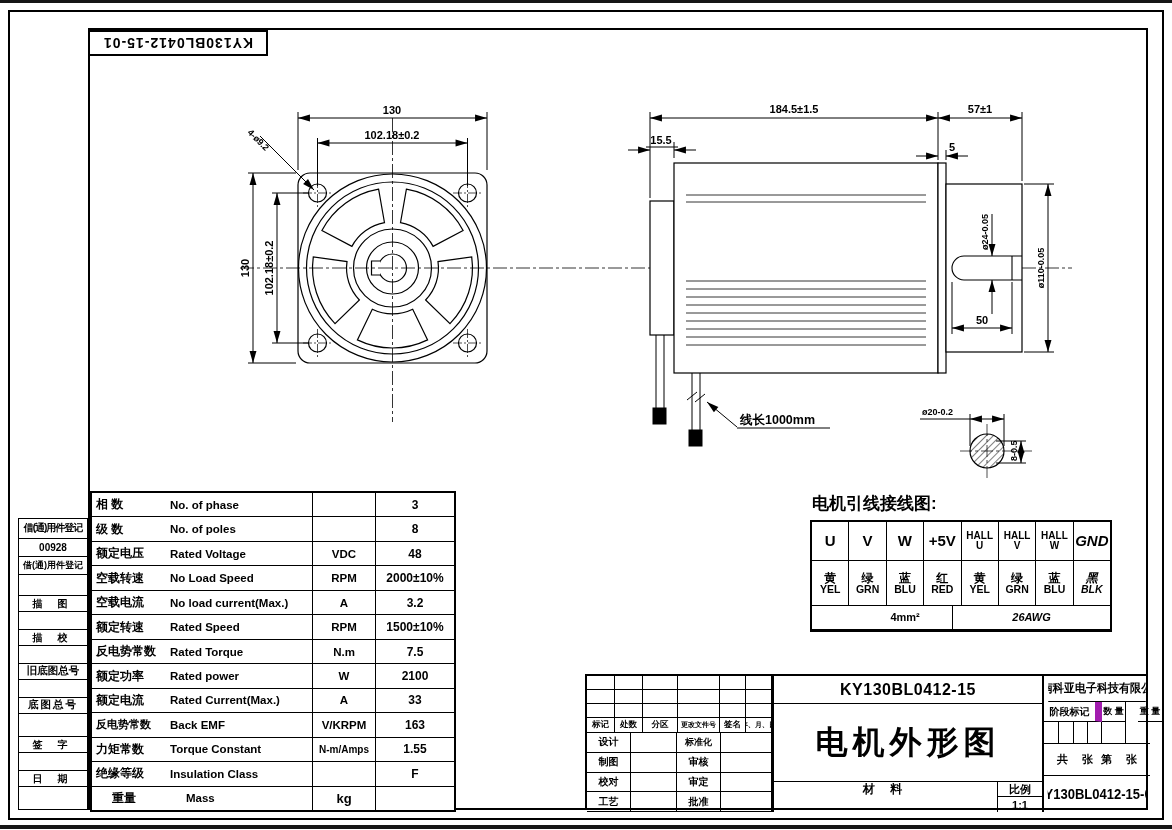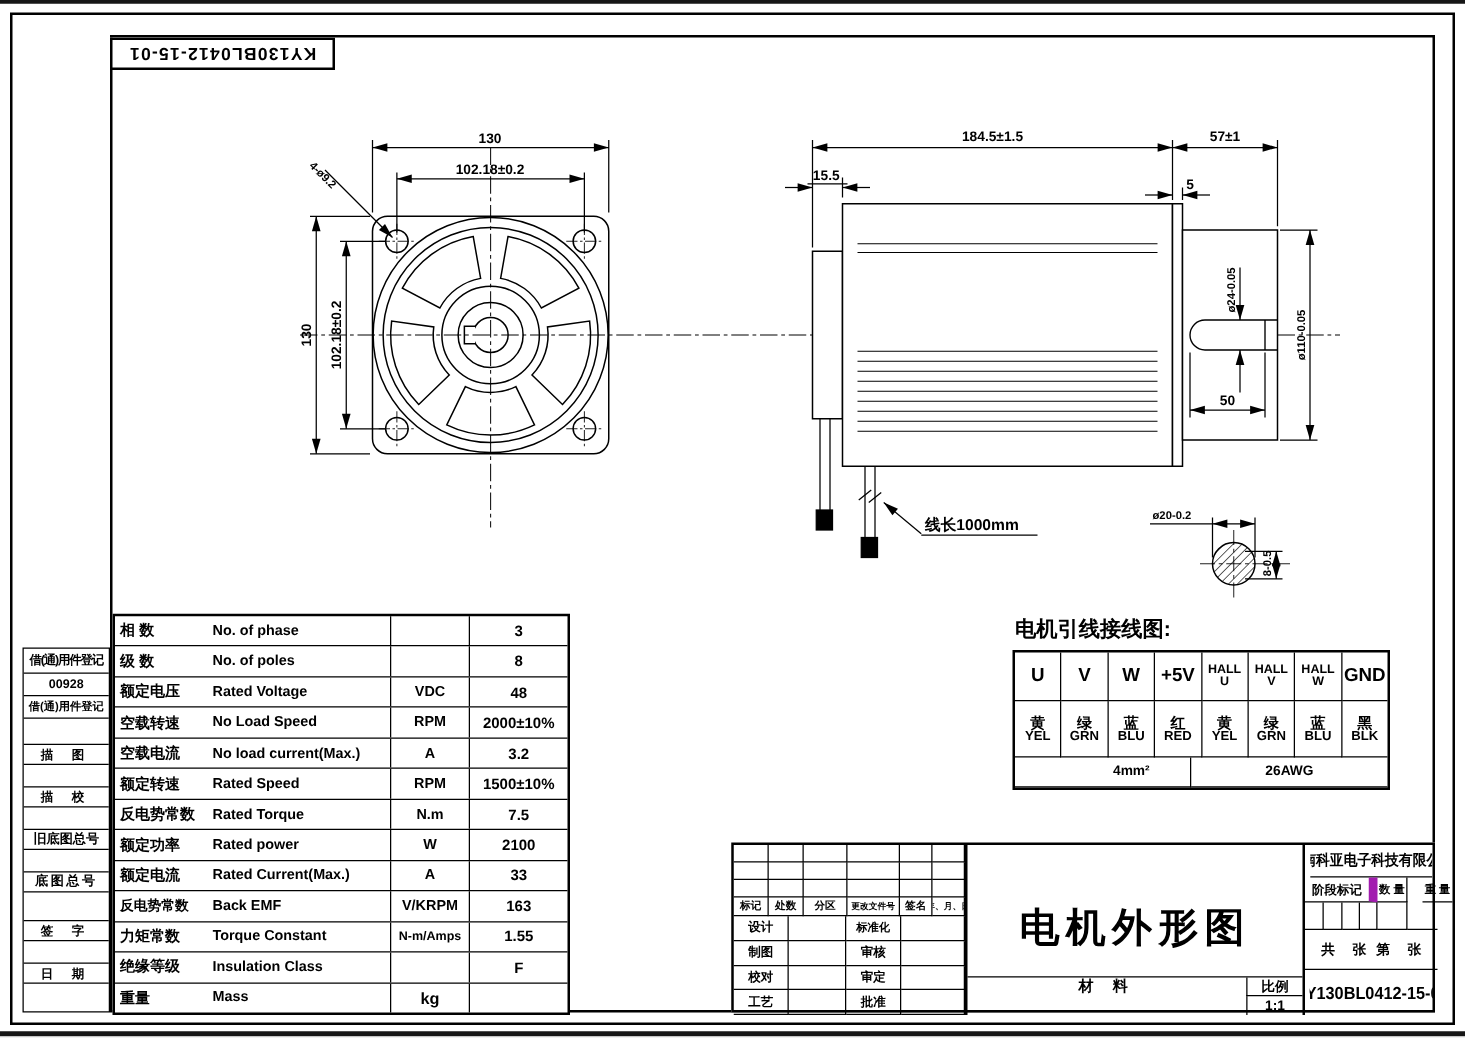--- a/index.html
+++ b/index.html
@@ -17,33 +17,33 @@
   .dtc{font:bold 12.5px "Liberation Sans","DejaVu Sans",sans-serif;}
   
   .margin-col{border:1.5px solid #000;display:flex;flex-direction:column;}
   .mrow{box-sizing:border-box;border-bottom:1px solid #000;display:flex;align-items:center;justify-content:center;
         font-weight:bold;font-size:10px;white-space:nowrap;overflow:hidden;}
   .mrow:last-child{border-bottom:none;}
   .mrow.stamp{font-size:10px;letter-spacing:-1px;transform-origin:center;}
   
   .spec{border:2px solid #000;display:flex;flex-direction:column;background:#fff;}
   .spec-row{flex:1;display:flex;border-bottom:1px solid #000;}
-  .spec-row:last-child{border-bottom:none;}
+  .spec-row:last-child{border-bottom:none;padding-left:16px;}
   .spec .c{display:flex;align-items:center;box-sizing:border-box;overflow:hidden;white-space:nowrap;}
   .spec .zh{width:78px;padding-left:4px;font-weight:bold;font-size:12px;}
   .spec .en{flex:1;font-weight:bold;font-size:11.5px;}
   .spec .unit{width:64px;border-left:1px solid #000;border-right:1px solid #000;justify-content:center;font-weight:bold;font-size:11.5px;}
   .spec .val{width:78px;justify-content:center;font-weight:bold;font-size:12px;}
   
   .wiring-title{font-weight:bold;font-size:17px;white-space:nowrap;}
   .wtable{border:2px solid #000;background:#fff;display:flex;flex-direction:column;}
   .wrow{display:flex;}
   .wcell{box-sizing:border-box;border-right:1px solid #000;border-bottom:1px solid #000;flex:1;
          display:flex;flex-direction:column;align-items:center;justify-content:center;font-weight:bold;line-height:1.05;}
-  .wrow .wcell:last-child{border-right:none;}
+  .wrow .wcell:last-child{border-right:none;font-style:italic;}
   .wrow.pins{height:40px;}
   .wrow.pins .wcell{font-size:15px;}
   .wrow.pins .wcell:nth-child(5),.wrow.pins .wcell:nth-child(6),.wrow.pins .wcell:nth-child(7){font-size:10px;}
   .wrow.colors{height:46px;}
   .wzh{font-size:12px;}
   .wen{font-size:10.5px;}
   .wrow.gauge{height:24px;}
   .wrow.gauge .wcell{font-size:11px;}
   .wrow.gauge .g1{flex:3;padding-left:46px;}
   .wrow.gauge .g2{flex:5;}
@@ -413,20 +413,21 @@
       <div class="gcell"></div>
       <div class="gcell" style="font-size:10px;">审定</div>
       <div class="gcell"></div>
       <div class="gcell" style="font-size:10px;">工艺</div>
       <div class="gcell"></div>
       <div class="gcell" style="font-size:10px;">批准</div>
       <div class="gcell"></div>
     </div>
     <div class="rev-divider"></div>
 
+    <div class="cell" style="left:187px;top:0;width:268px;height:28px;border-bottom:1.5px solid #000;font-size:16px;letter-spacing:0.5px;">KY130BL0412-15</div>
     <div class="cell" style="left:187px;top:28px;width:268px;height:78px;border-bottom:1.5px solid #000;font-size:32px;letter-spacing:5px;">电机外形图</div>
     <div class="cell" style="left:187px;top:106px;width:223px;height:15px;font-size:12px;letter-spacing:6px;">材  料</div>
     <div class="cell" style="left:410px;top:106px;width:45px;height:15px;border-left:1px solid #000;border-bottom:1px solid #000;font-size:11px;">比例</div>
     <div class="cell" style="left:410px;top:121px;width:45px;height:15px;border-left:1px solid #000;font-size:11px;">1:1</div>
     <div class="right-divider"></div>
 
     <div class="cell" style="left:457px;top:0;width:106px;height:26px;border-bottom:1.5px solid #000;font-size:12px;transform:scaleX(0.92);transform-origin:center;">济南科亚电子科技有限公司</div>
     <div class="cell" style="left:457px;top:26px;width:58px;height:20px;border-right:7px solid #a21caf;border-bottom:1px solid #000;font-size:10px;">阶段标记</div>
     <div class="cell" style="left:515px;top:26px;width:24px;height:20px;border-right:1px solid #000;border-bottom:1px solid #000;font-size:9px;">数 量</div>
     <div class="cell" style="left:539px;top:26px;width:24px;height:20px;border-bottom:1px solid #000;font-size:9px;margin-left:12px;">重 量</div>

